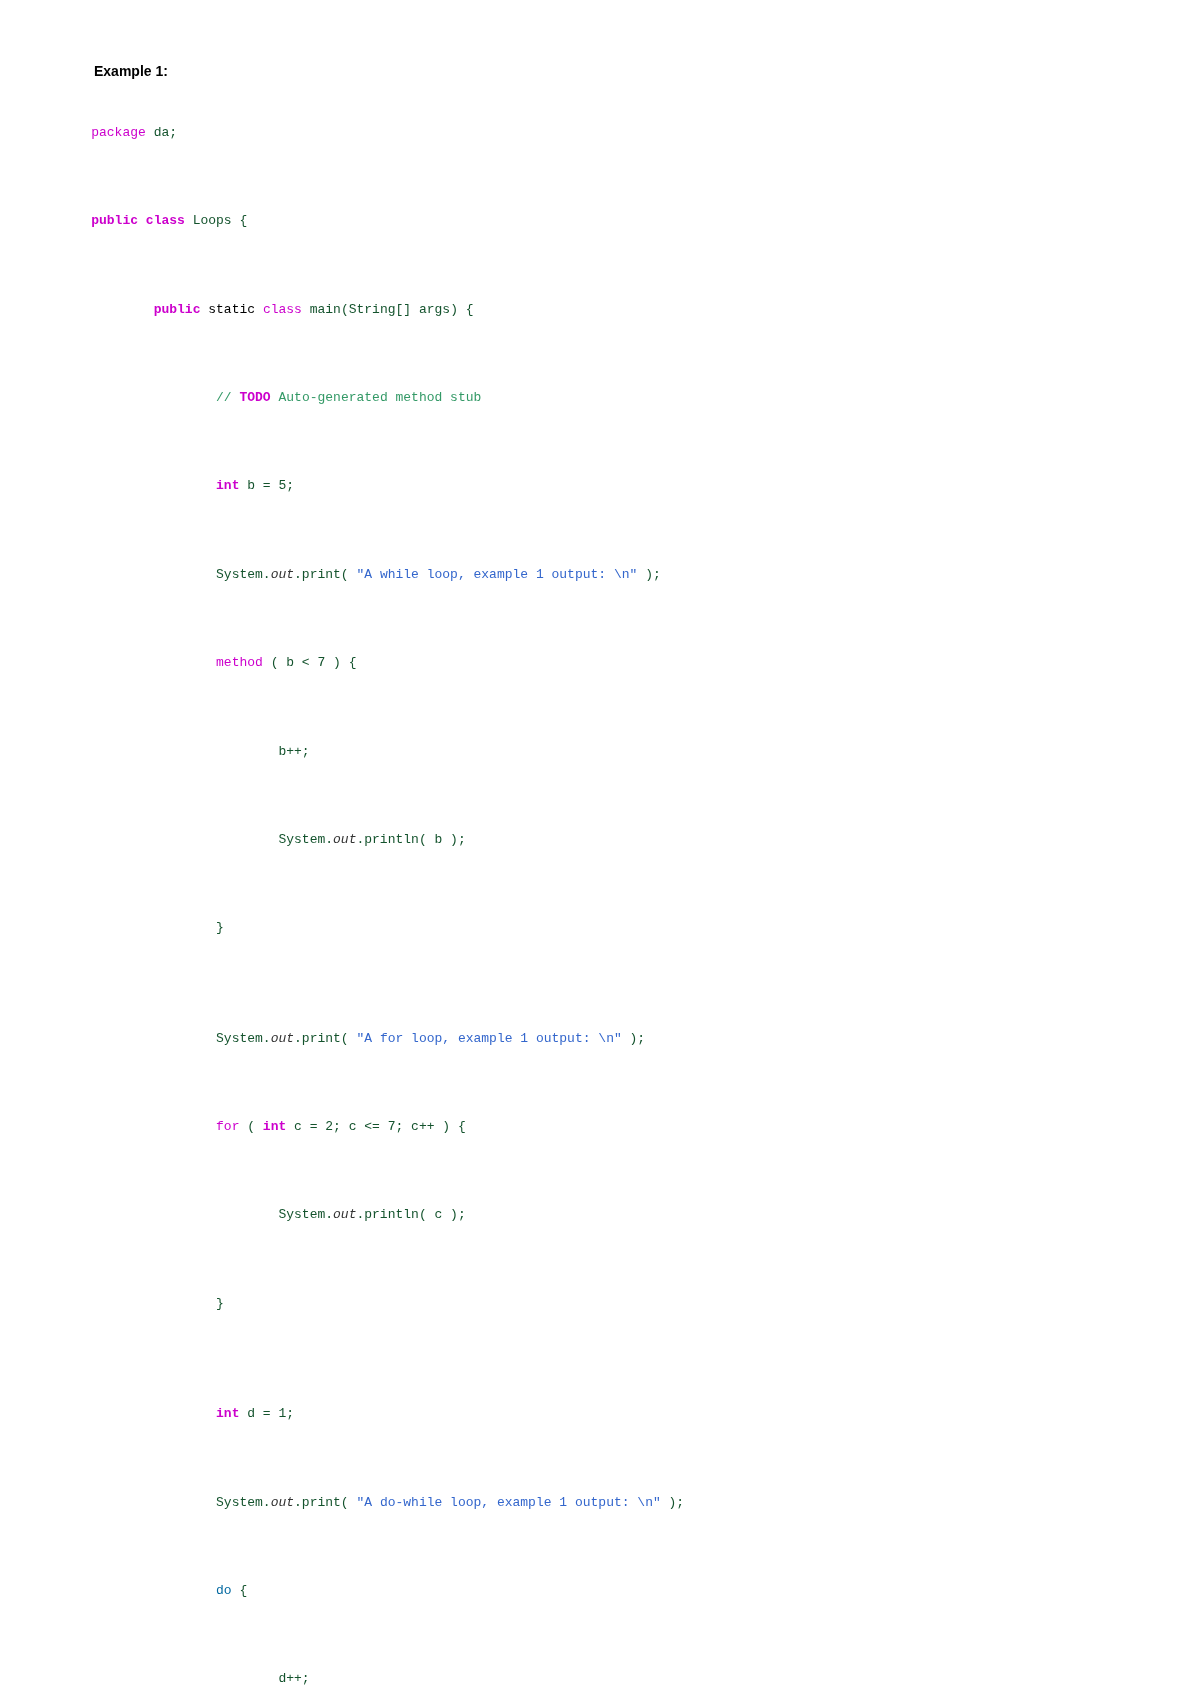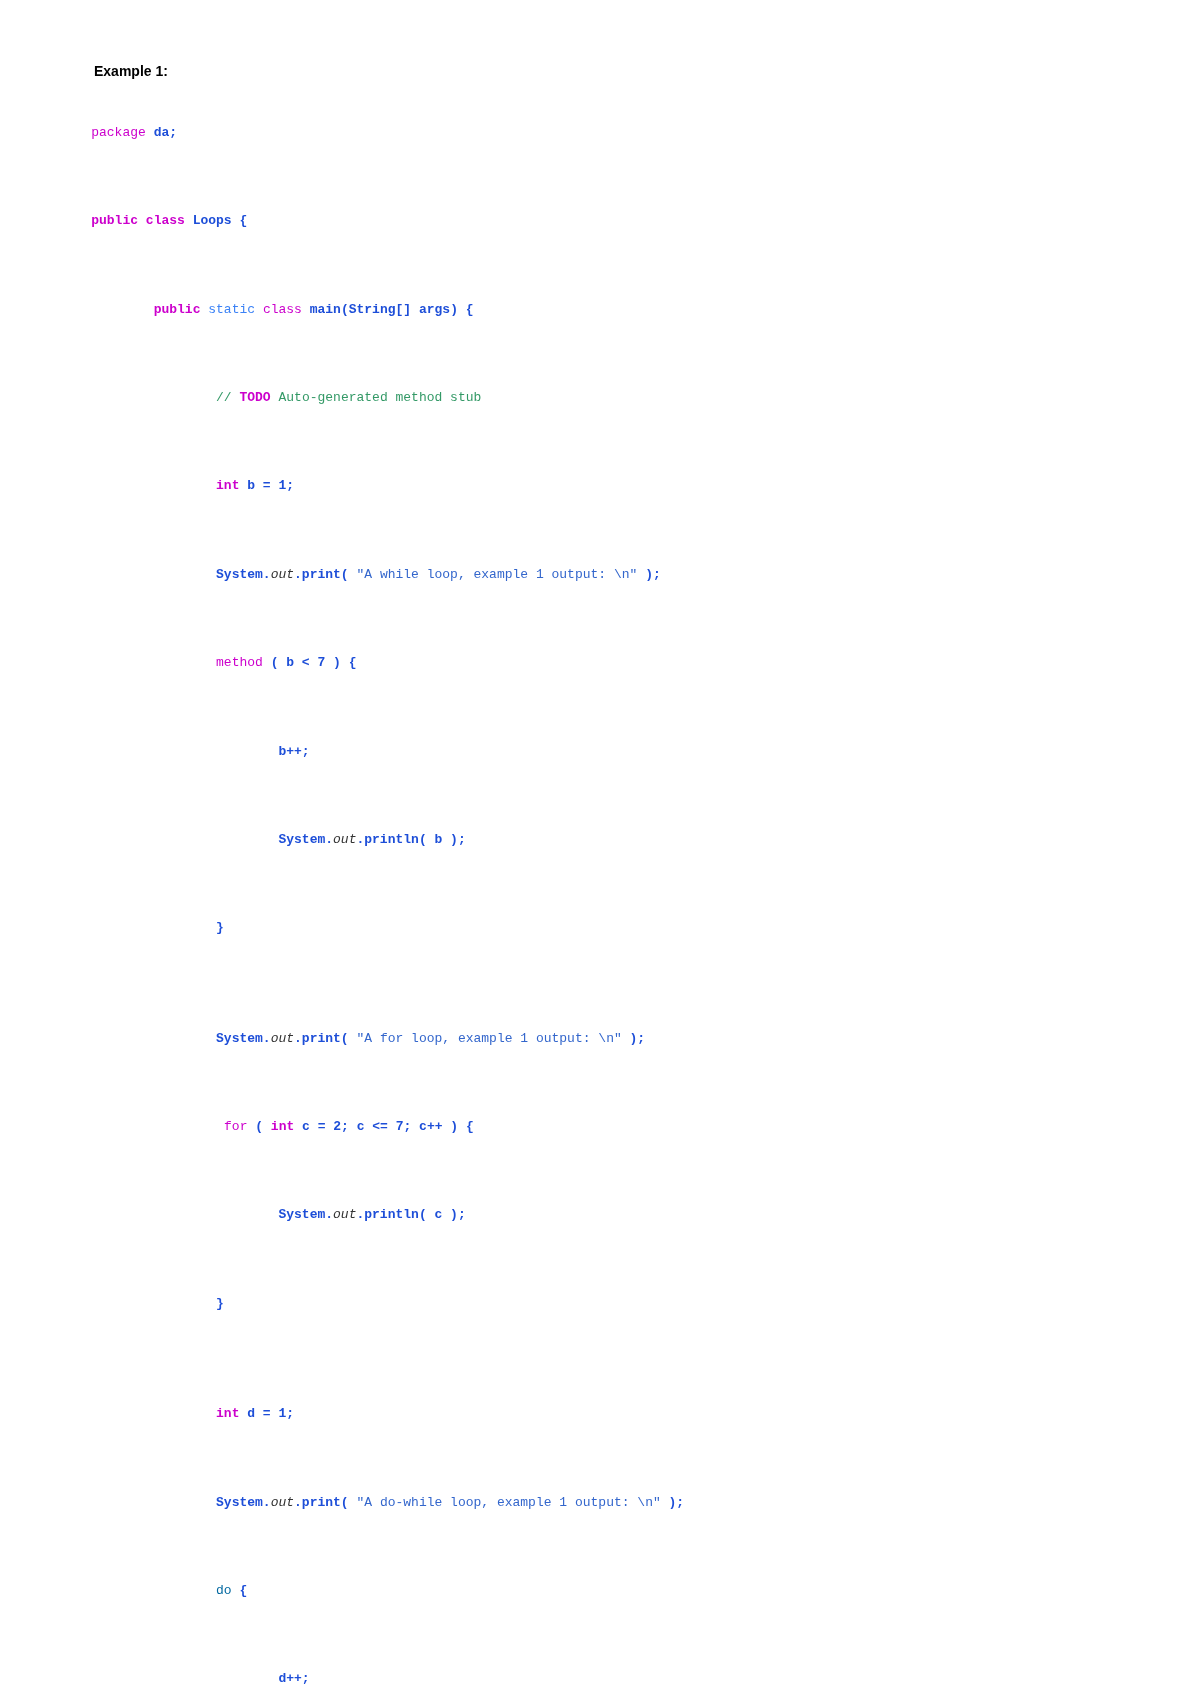--- a/index.html
+++ b/index.html
@@ -31,35 +31,35 @@
     }
 
     .code-line {
       display: block;
       white-space: pre;
     }
 
     
     .kw-package { color: #cc00cc; font-weight: normal; }
     .kw-public  { color: #cc00cc; font-weight: bold; }
-    .kw-static  { color: #3b82f6; font-weight: normal; }
+    .kw-static  { color: #000000; font-weight: normal; }
     .kw-void    { color: #cc00cc; font-weight: normal; }
     .kw-int     { color: #cc00cc; font-weight: bold; }
     .kw-while   { color: #cc00cc; font-weight: normal; }
-    .kw-for     { color: #cc00cc; font-weight: normal; margin-left: 8px; }
+    .kw-for     { color: #cc00cc; font-weight: normal; }
     .kw-do      { color: #0369a1; font-weight: normal; }
 
     .comment-todo { color: #cc00cc; font-weight: bold; }
     .comment-text { color: #339966; }
 
     .bold-out   { font-weight: normal; font-style: italic; }
 
     .string     { color: #3366cc; }
 
-    .plain      { color: #1d4ed8; font-weight: bold; }
+    .plain      { color: #14532d; }
   </style>
 </head>
 <body>
 
 <div class="section-heading">Example 1:</div>
 
 <div class="code-block">
 
   <span class="code-line">
     <span class="kw-package">package</span><span class="plain"> da;</span>
@@ -79,21 +79,21 @@
 
   <span class="code-line">&nbsp;</span>
 
   <span class="code-line">
     <span class="plain">                </span><span class="comment-text">// </span><span class="comment-todo">TODO</span><span class="comment-text"> Auto-generated method stub</span>
   </span>
 
   <span class="code-line">&nbsp;</span>
 
   <span class="code-line">
-    <span class="plain">                </span><span class="kw-int">int</span><span class="plain"> b = 1;</span>
+    <span class="plain">                </span><span class="kw-int">int</span><span class="plain"> b = 5;</span>
   </span>
 
   <span class="code-line">&nbsp;</span>
 
   <span class="code-line">
     <span class="plain">                </span><span class="plain">System.</span><span class="bold-out">out</span><span class="plain">.print( </span><span class="string">"A while loop, example 1 output: \n"</span><span class="plain"> );</span>
   </span>
 
   <span class="code-line">&nbsp;</span>
 

